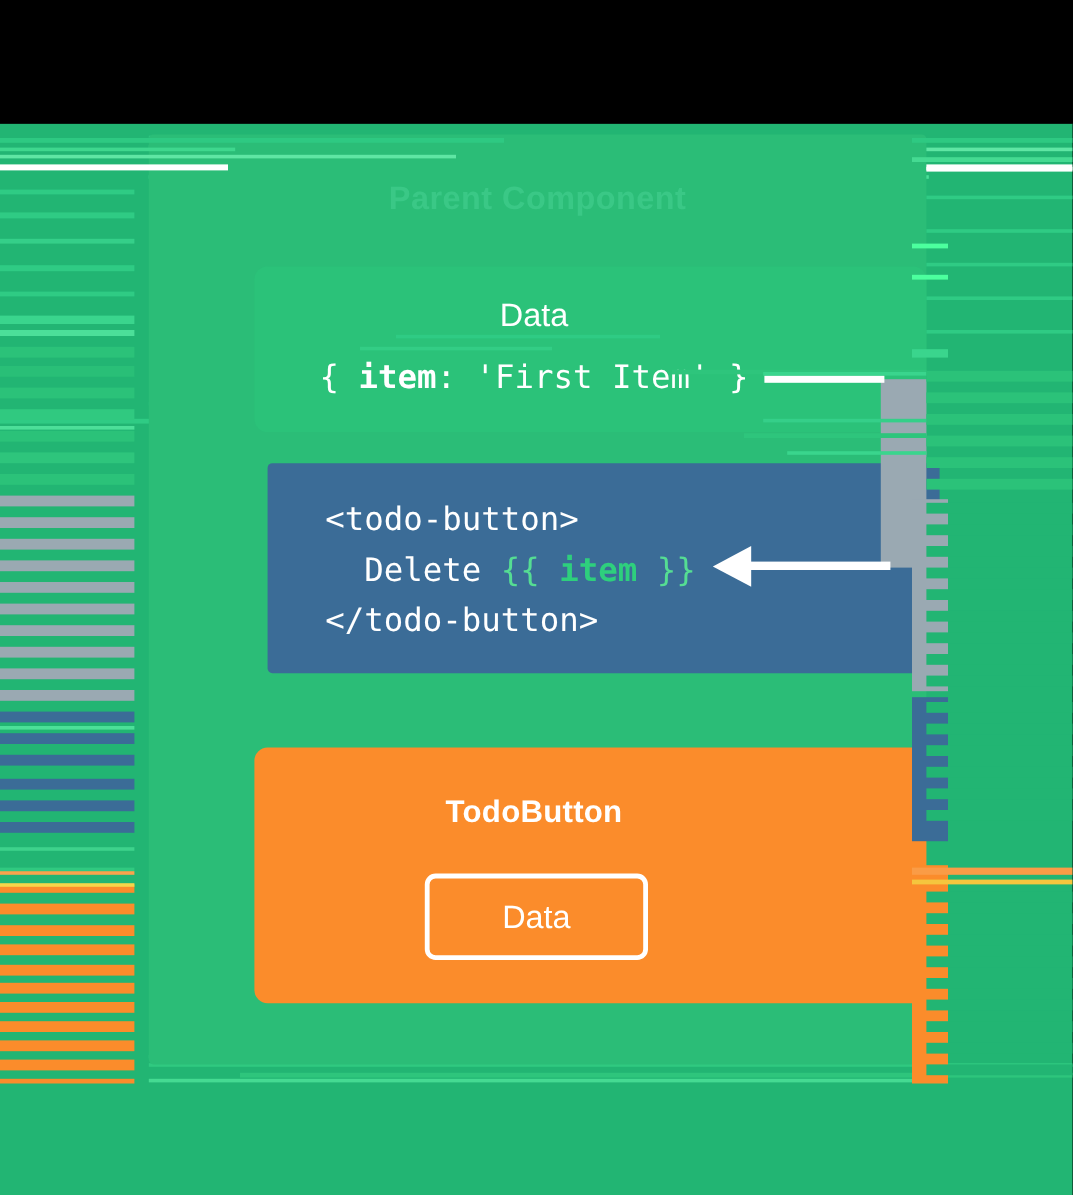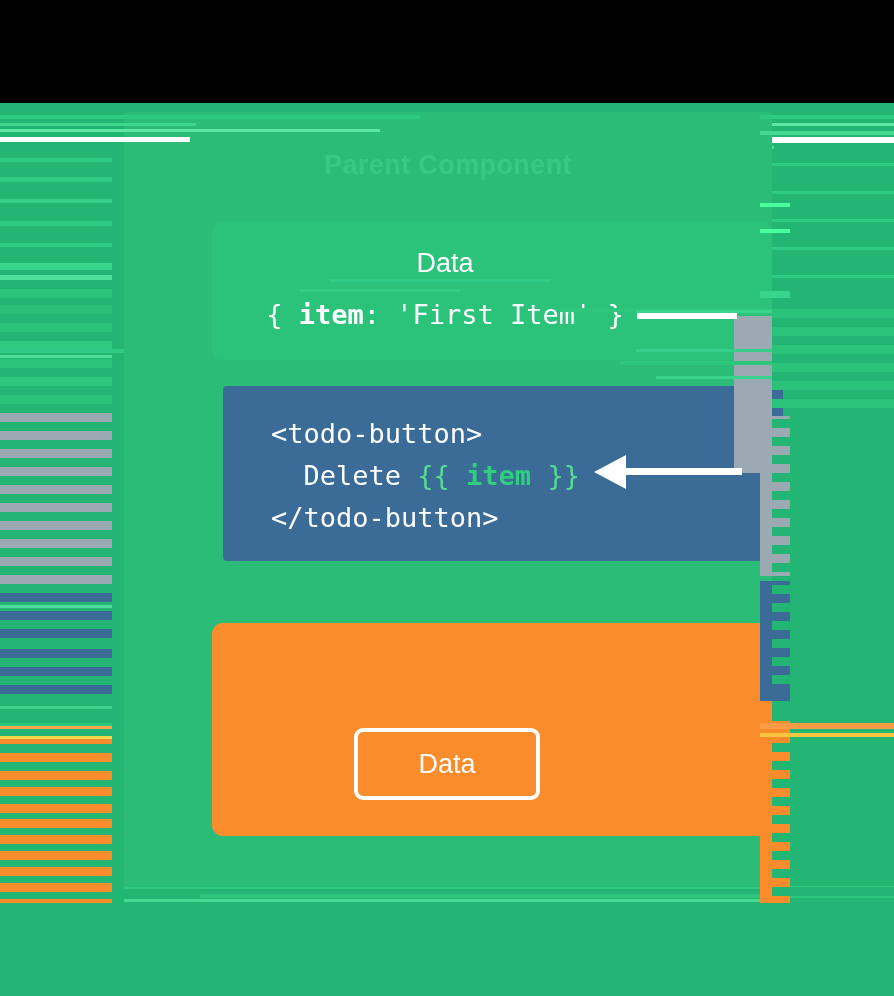--- a/index.html
+++ b/index.html
@@ -241,20 +241,21 @@
     <div class="data-card-code"><span>{ </span><b>item</b><span>: 'First Item' }</span></div>
   </div>
 
   <div class="tpl-card">
     <div class="tpl-code"><span>&lt;todo-button&gt;</span>
 <span>  Delete </span><span class="mustache">{{ </span><span class="ident">item</span><span class="mustache"> }}</span>
 <span>&lt;/todo-button&gt;</span></div>
   </div>
 
   <div class="child-card">
+    <div class="child-title">TodoButton</div>
     <div class="child-pill">
       <div class="child-pill-label">Data</div>
     </div>
   </div>
 
   <div class="conn-gray-bar"></div>
   <div class="conn-line-top"></div>
   <div class="conn-line-bottom"></div>
   <div class="conn-arrow-head"></div>
 

